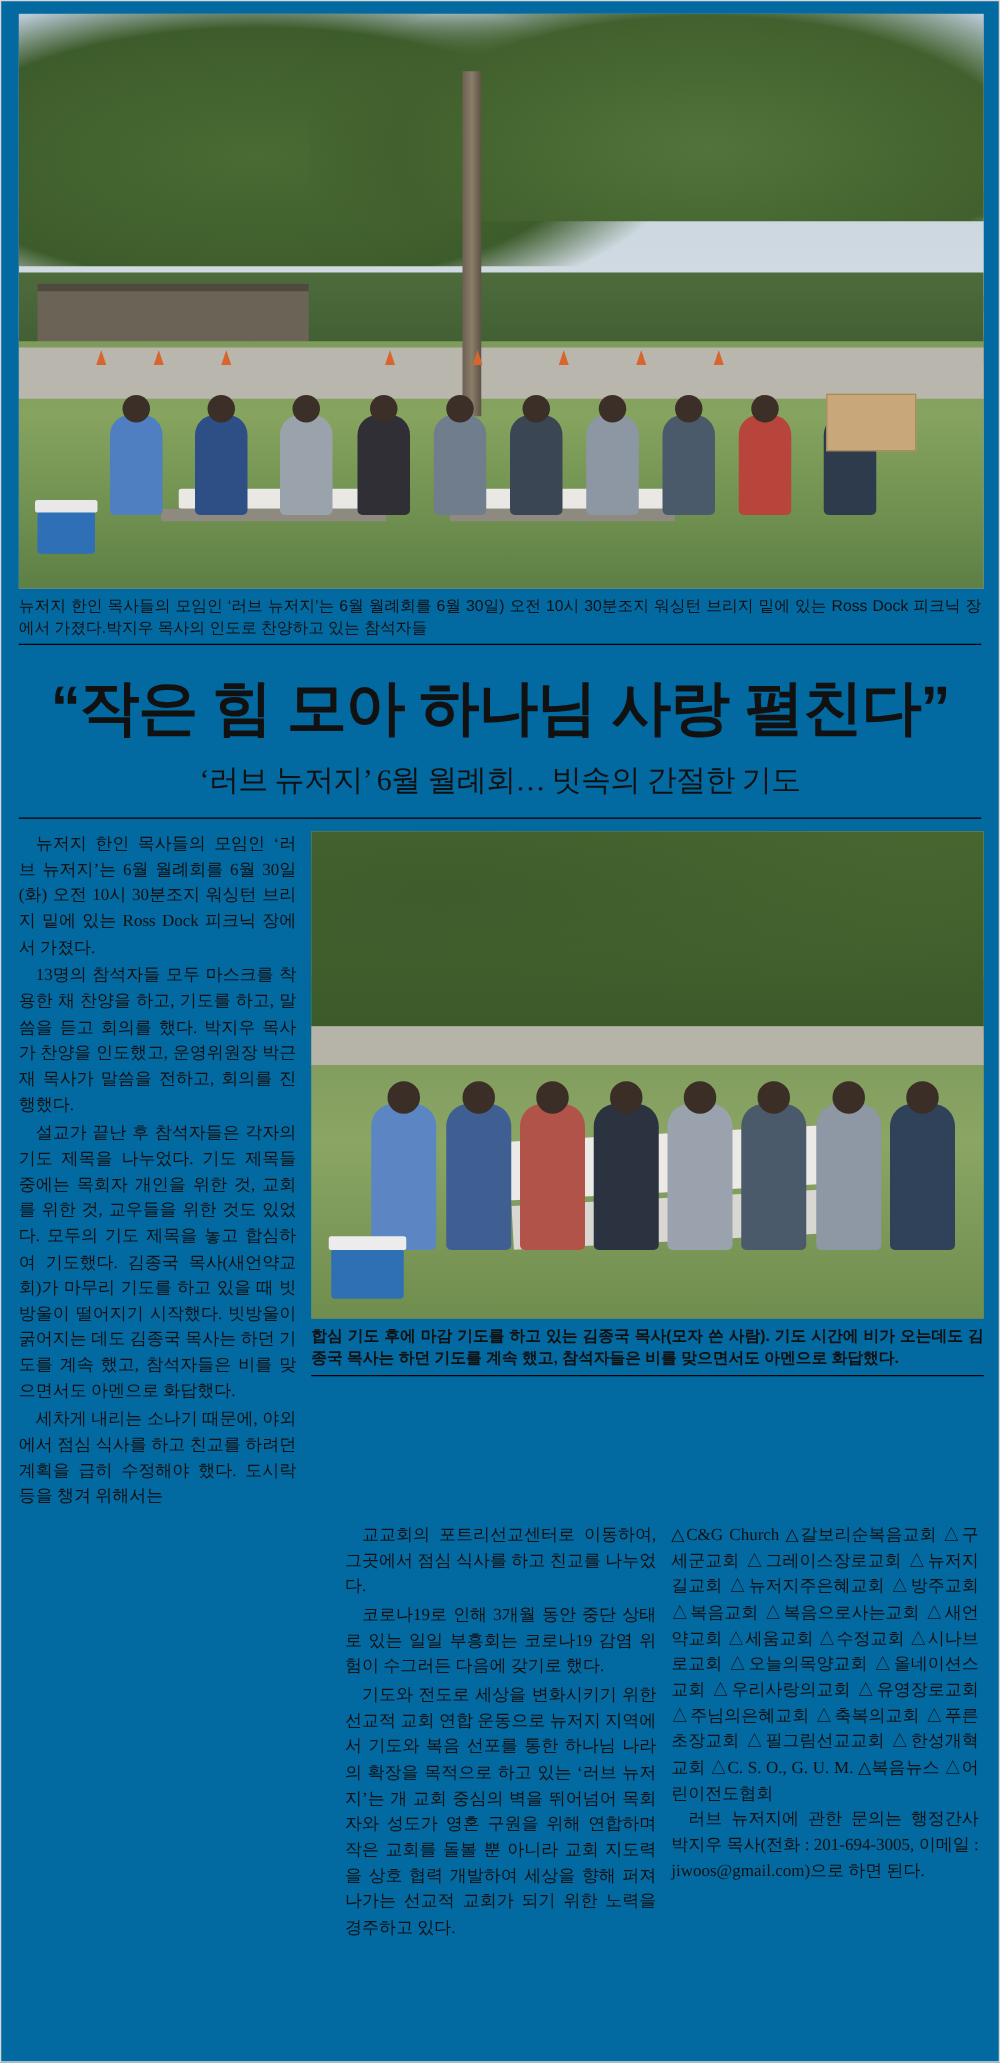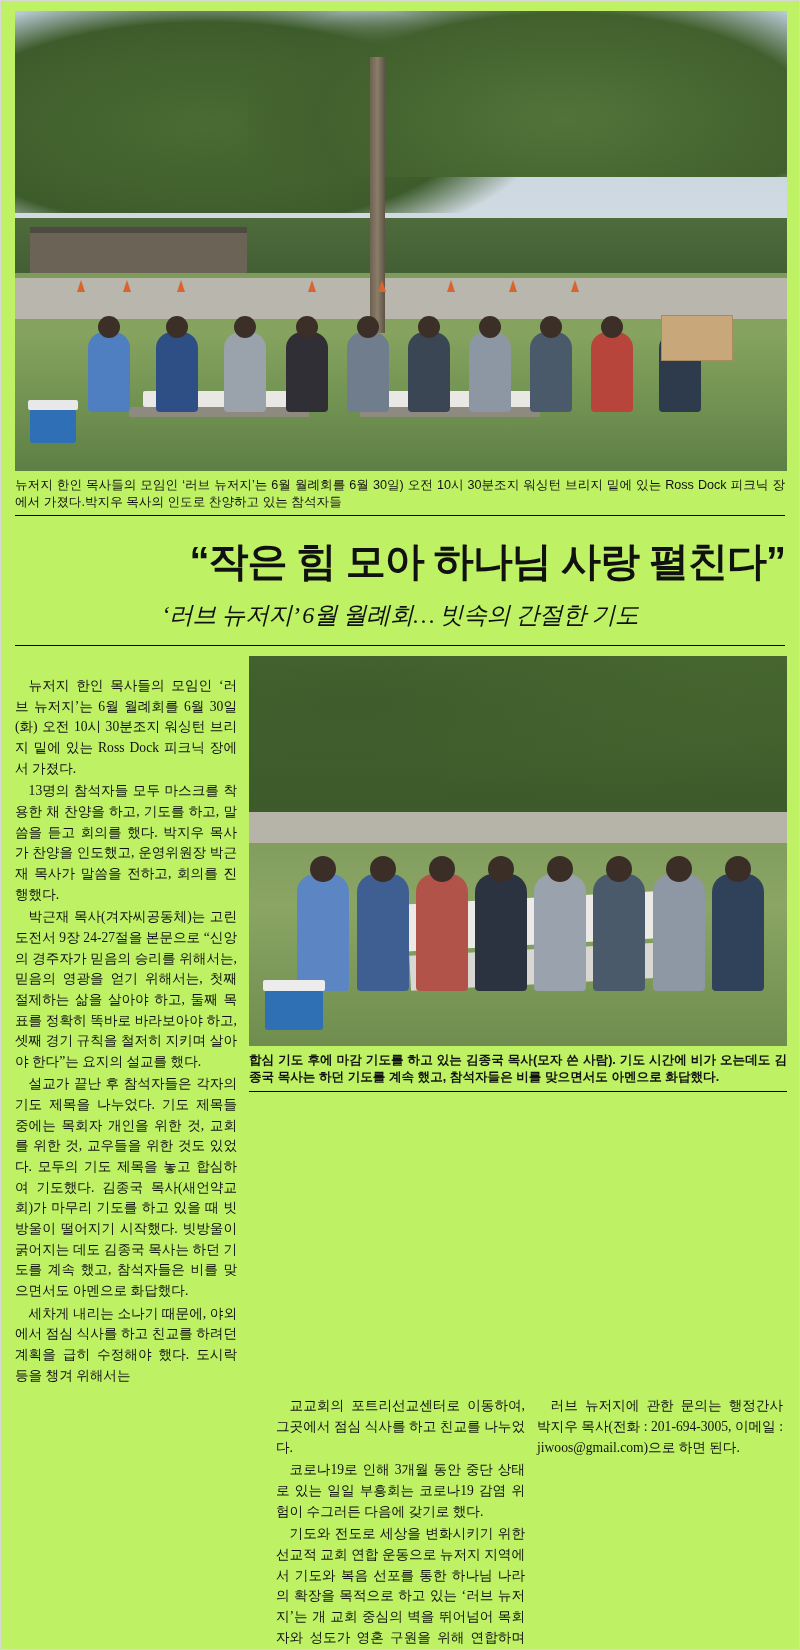--- a/index.html
+++ b/index.html
@@ -13,21 +13,21 @@
     font-family: "Liberation Serif", serif;
     color: #111;
     overflow: hidden;
   }
   .page {
     position: relative;
     width: 800px;
     height: 1650px;
     box-sizing: border-box;
     padding: 10px 14px 8px 14px;
-    background: #bef264;
+    background: #0369a1;
     border: 1px solid #d8d8d8;
   }
 
   
   .hero-photo {
     position: relative;
     width: 772px;
     height: 460px;
     overflow: hidden;
     background: #7fa4c4;
@@ -156,34 +156,33 @@
     line-height: 1.35;
     margin-top: 6px;
     text-align: justify;
     color:#111;
     font-family: "Liberation Sans", sans-serif;
   }
   .hero-caption { padding-bottom: 4px; border-bottom: 1px solid #000; }
 
   
   .headline {
-    text-align:right;
-    font-size: 40px;
+    text-align:center;
+    font-size: 48px;
     font-weight: bold;
     letter-spacing: -1px;
     margin: 18px 0 10px 0;
     font-family: "Liberation Sans", sans-serif;
   }
   .subhead {
     text-align:center;
     font-size: 24px;
     margin: 0 0 14px 0;
     letter-spacing:-0.5px;
     font-family: "Liberation Serif", serif;
-    font-style: italic;
   }
   .rule-under-head {
     border:0; border-top:1px solid #000; margin: 0 0 10px 0;
   }
 
   
   .body-area {
     position:relative;
     width:772px;
   }
@@ -193,21 +192,21 @@
     line-height: 1.52;
     text-align: justify;
     word-break: break-all;
   }
   .col p { margin: 0 0 2px 0; text-indent: 1em; }
 
   .top-row {
     display:flex;
     gap: 12px;
   }
-  .col-1-top { width: 222px; margin-top: 20px; }
+  .col-1-top { width: 222px; }
   .photo2-wrap { width: 538px; font-weight: bold; }
   .photo2 {
     position:relative;
     width:538px; height:390px; overflow:hidden; background:#6f8b52;
   }
   .p2-sky { position:absolute; left:0; top:0; width:100%; height:30%; background:linear-gradient(#9fb08d,#8aa076); }
   .p2-trees { position:absolute; left:0; top:0; width:100%; height:42%;
     background: radial-gradient(ellipse at 20% 30%, #3f5d2c 0%, rgba(63,93,44,0) 62%),
                 radial-gradient(ellipse at 70% 20%, #47683170 0%, rgba(71,104,49,0) 60%),
                 linear-gradient(#46652f,#3c5a2a);}
@@ -318,21 +317,20 @@
   <div class="headline">“작은 힘 모아 하나님 사랑 펼친다”</div>
   <div class="subhead">‘러브 뉴저지’ 6월 월례회… 빗속의 간절한 기도</div>
   <hr class="rule-under-head">
 
   <div class="body-area">
 
     <div class="top-row">
       <div class="col col-1-top">
         <p>뉴저지 한인 목사들의 모임인 ‘러브 뉴저지’는 6월 월례회를 6월 30일(화) 오전 10시 30분조지 워싱턴 브리지 밑에 있는 Ross Dock 피크닉 장에서 가졌다.</p>
         <p>13명의 참석자들 모두 마스크를 착용한 채 찬양을 하고, 기도를 하고, 말씀을 듣고 회의를 했다. 박지우 목사가 찬양을 인도했고, 운영위원장 박근재 목사가 말씀을 전하고, 회의를 진행했다.</p>
-        <p>박근재 목사(겨자씨공동체)는 고린도전서 9장 24-27절을 본문으로 “신앙의 경주자가 믿음의 승리를 위해서는, 믿음의 영광을 얻기 위해서는, 첫째 절제하는 삶을 살아야 하고, 둘째 목표를 정확히 똑바로 바라보아야 하고, 셋째 경기 규칙을 철저히 지키며 살아야 한다”는 요지의 설교를 했다.</p>
         <p>설교가 끝난 후 참석자들은 각자의 기도 제목을 나누었다. 기도 제목들 중에는 목회자 개인을 위한 것, 교회를 위한 것, 교우들을 위한 것도 있었다. 모두의 기도 제목을 놓고 합심하여 기도했다. 김종국 목사(새언약교회)가 마무리 기도를 하고 있을 때 빗방울이 떨어지기 시작했다. 빗방울이 굵어지는 데도 김종국 목사는 하던 기도를 계속 했고, 참석자들은 비를 맞으면서도 아멘으로 화답했다.</p>
         <p>세차게 내리는 소나기 때문에, 야외에서 점심 식사를 하고 친교를 하려던 계획을 급히 수정해야 했다. 도시락 등을 챙겨 위해서는</p>
       </div>
 
       <div class="photo2-wrap">
         <div class="photo2">
           <div class="p2-sky"></div>
           <div class="p2-trees"></div>
           <div class="p2-grass"></div>
           <div class="p2-path"></div>
@@ -358,19 +356,20 @@
       </div>
 
       <div class="col col-b">
         <p>교교회의 포트리선교센터로 이동하여, 그곳에서 점심 식사를 하고 친교를 나누었다.</p>
         <p>코로나19로 인해 3개월 동안 중단 상태로 있는 일일 부흥회는 코로나19 감염 위험이 수그러든 다음에 갖기로 했다.</p>
         <p>기도와 전도로 세상을 변화시키기 위한 선교적 교회 연합 운동으로 뉴저지 지역에서 기도와 복음 선포를 통한 하나님 나라의 확장을 목적으로 하고 있는 ‘러브 뉴저지’는 개 교회 중심의 벽을 뛰어넘어 목회자와 성도가 영혼 구원을 위해 연합하며 작은 교회를 돌볼 뿐 아니라 교회 지도력을 상호 협력 개발하여 세상을 향해 퍼져 나가는 선교적 교회가 되기 위한 노력을 경주하고 있다.</p>
 
       </div>
 
       <div class="col col-b last">
+        <div class="church-list">△C&amp;G Church △갈보리순복음교회 △구세군교회 △그레이스장로교회 △뉴저지길교회 △뉴저지주은혜교회 △방주교회 △복음교회 △복음으로사는교회 △새언약교회 △세움교회 △수정교회 △시나브로교회 △오늘의목양교회 △올네이션스교회 △우리사랑의교회 △유영장로교회 △주님의은혜교회 △축복의교회 △푸른초장교회 △필그림선교교회 △한성개혁교회 △C. S. O., G. U. M. △복음뉴스 △어린이전도협회</div>
         <p>러브 뉴저지에 관한 문의는 행정간사 박지우 목사(전화 : 201-694-3005, 이메일 : jiwoos@gmail.com)으로 하면 된다.</p>
 
       </div>
     </div>
 
   </div>
 </div>
 
 </body></html>

